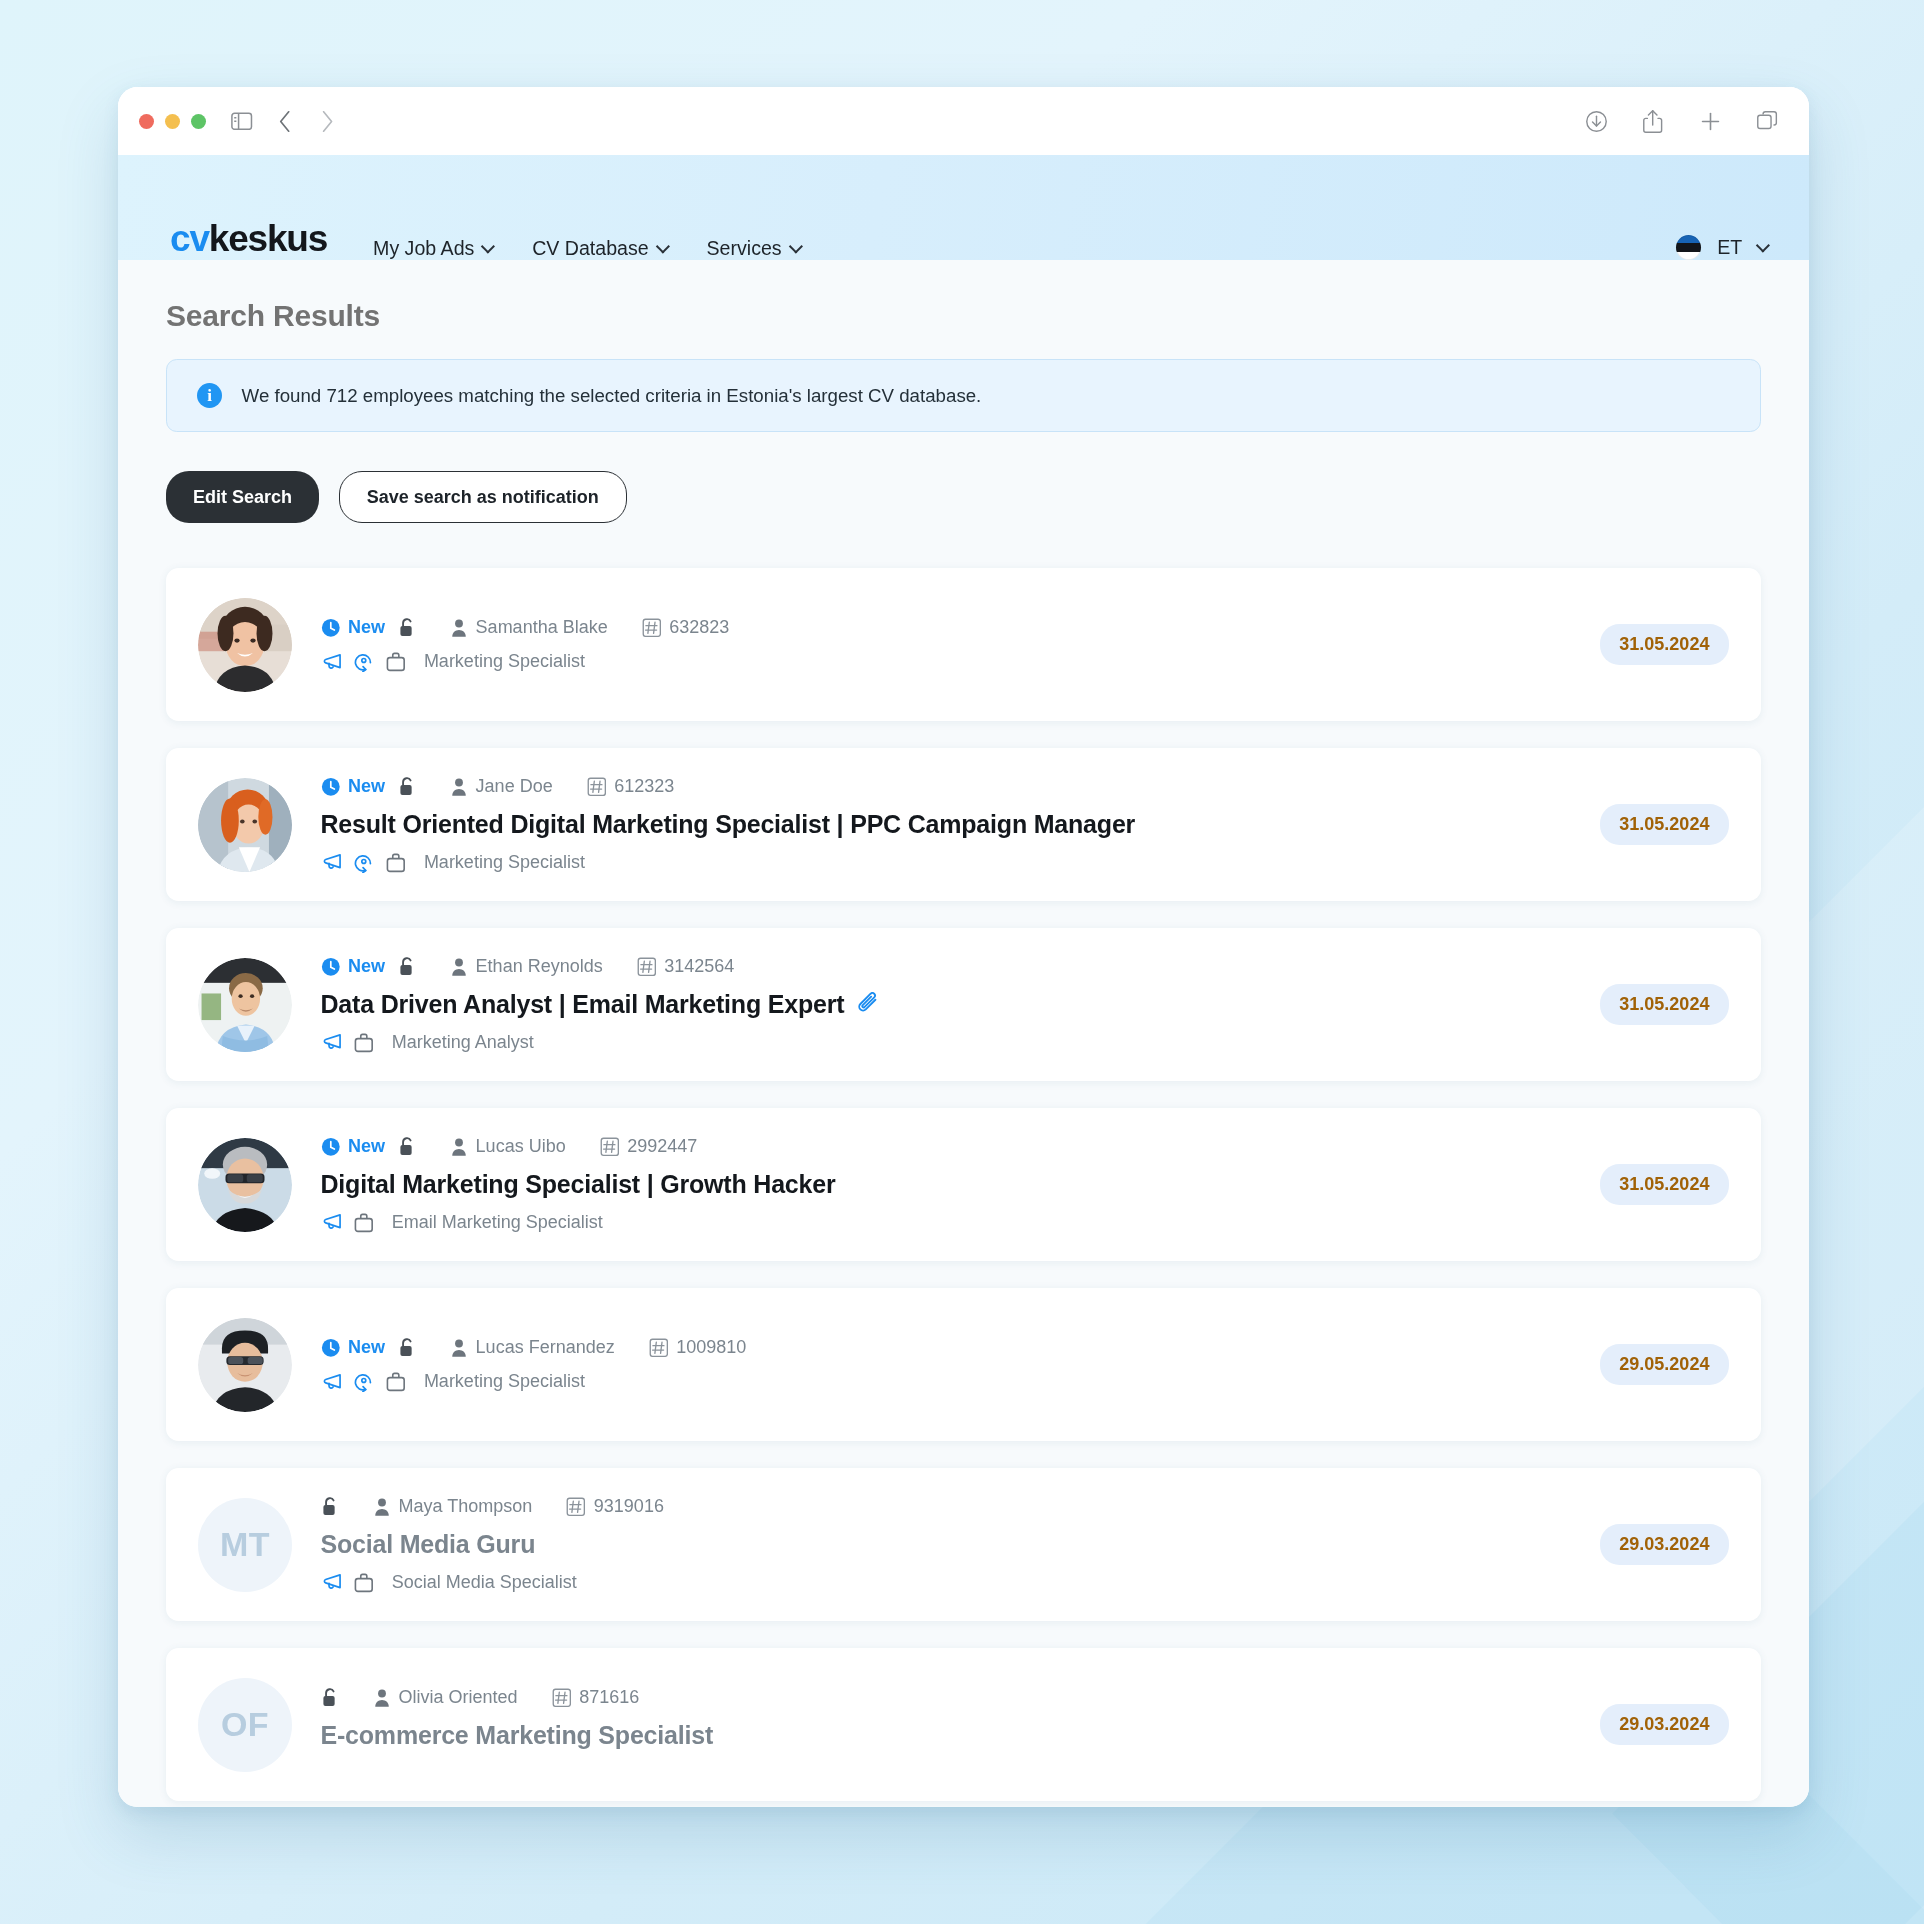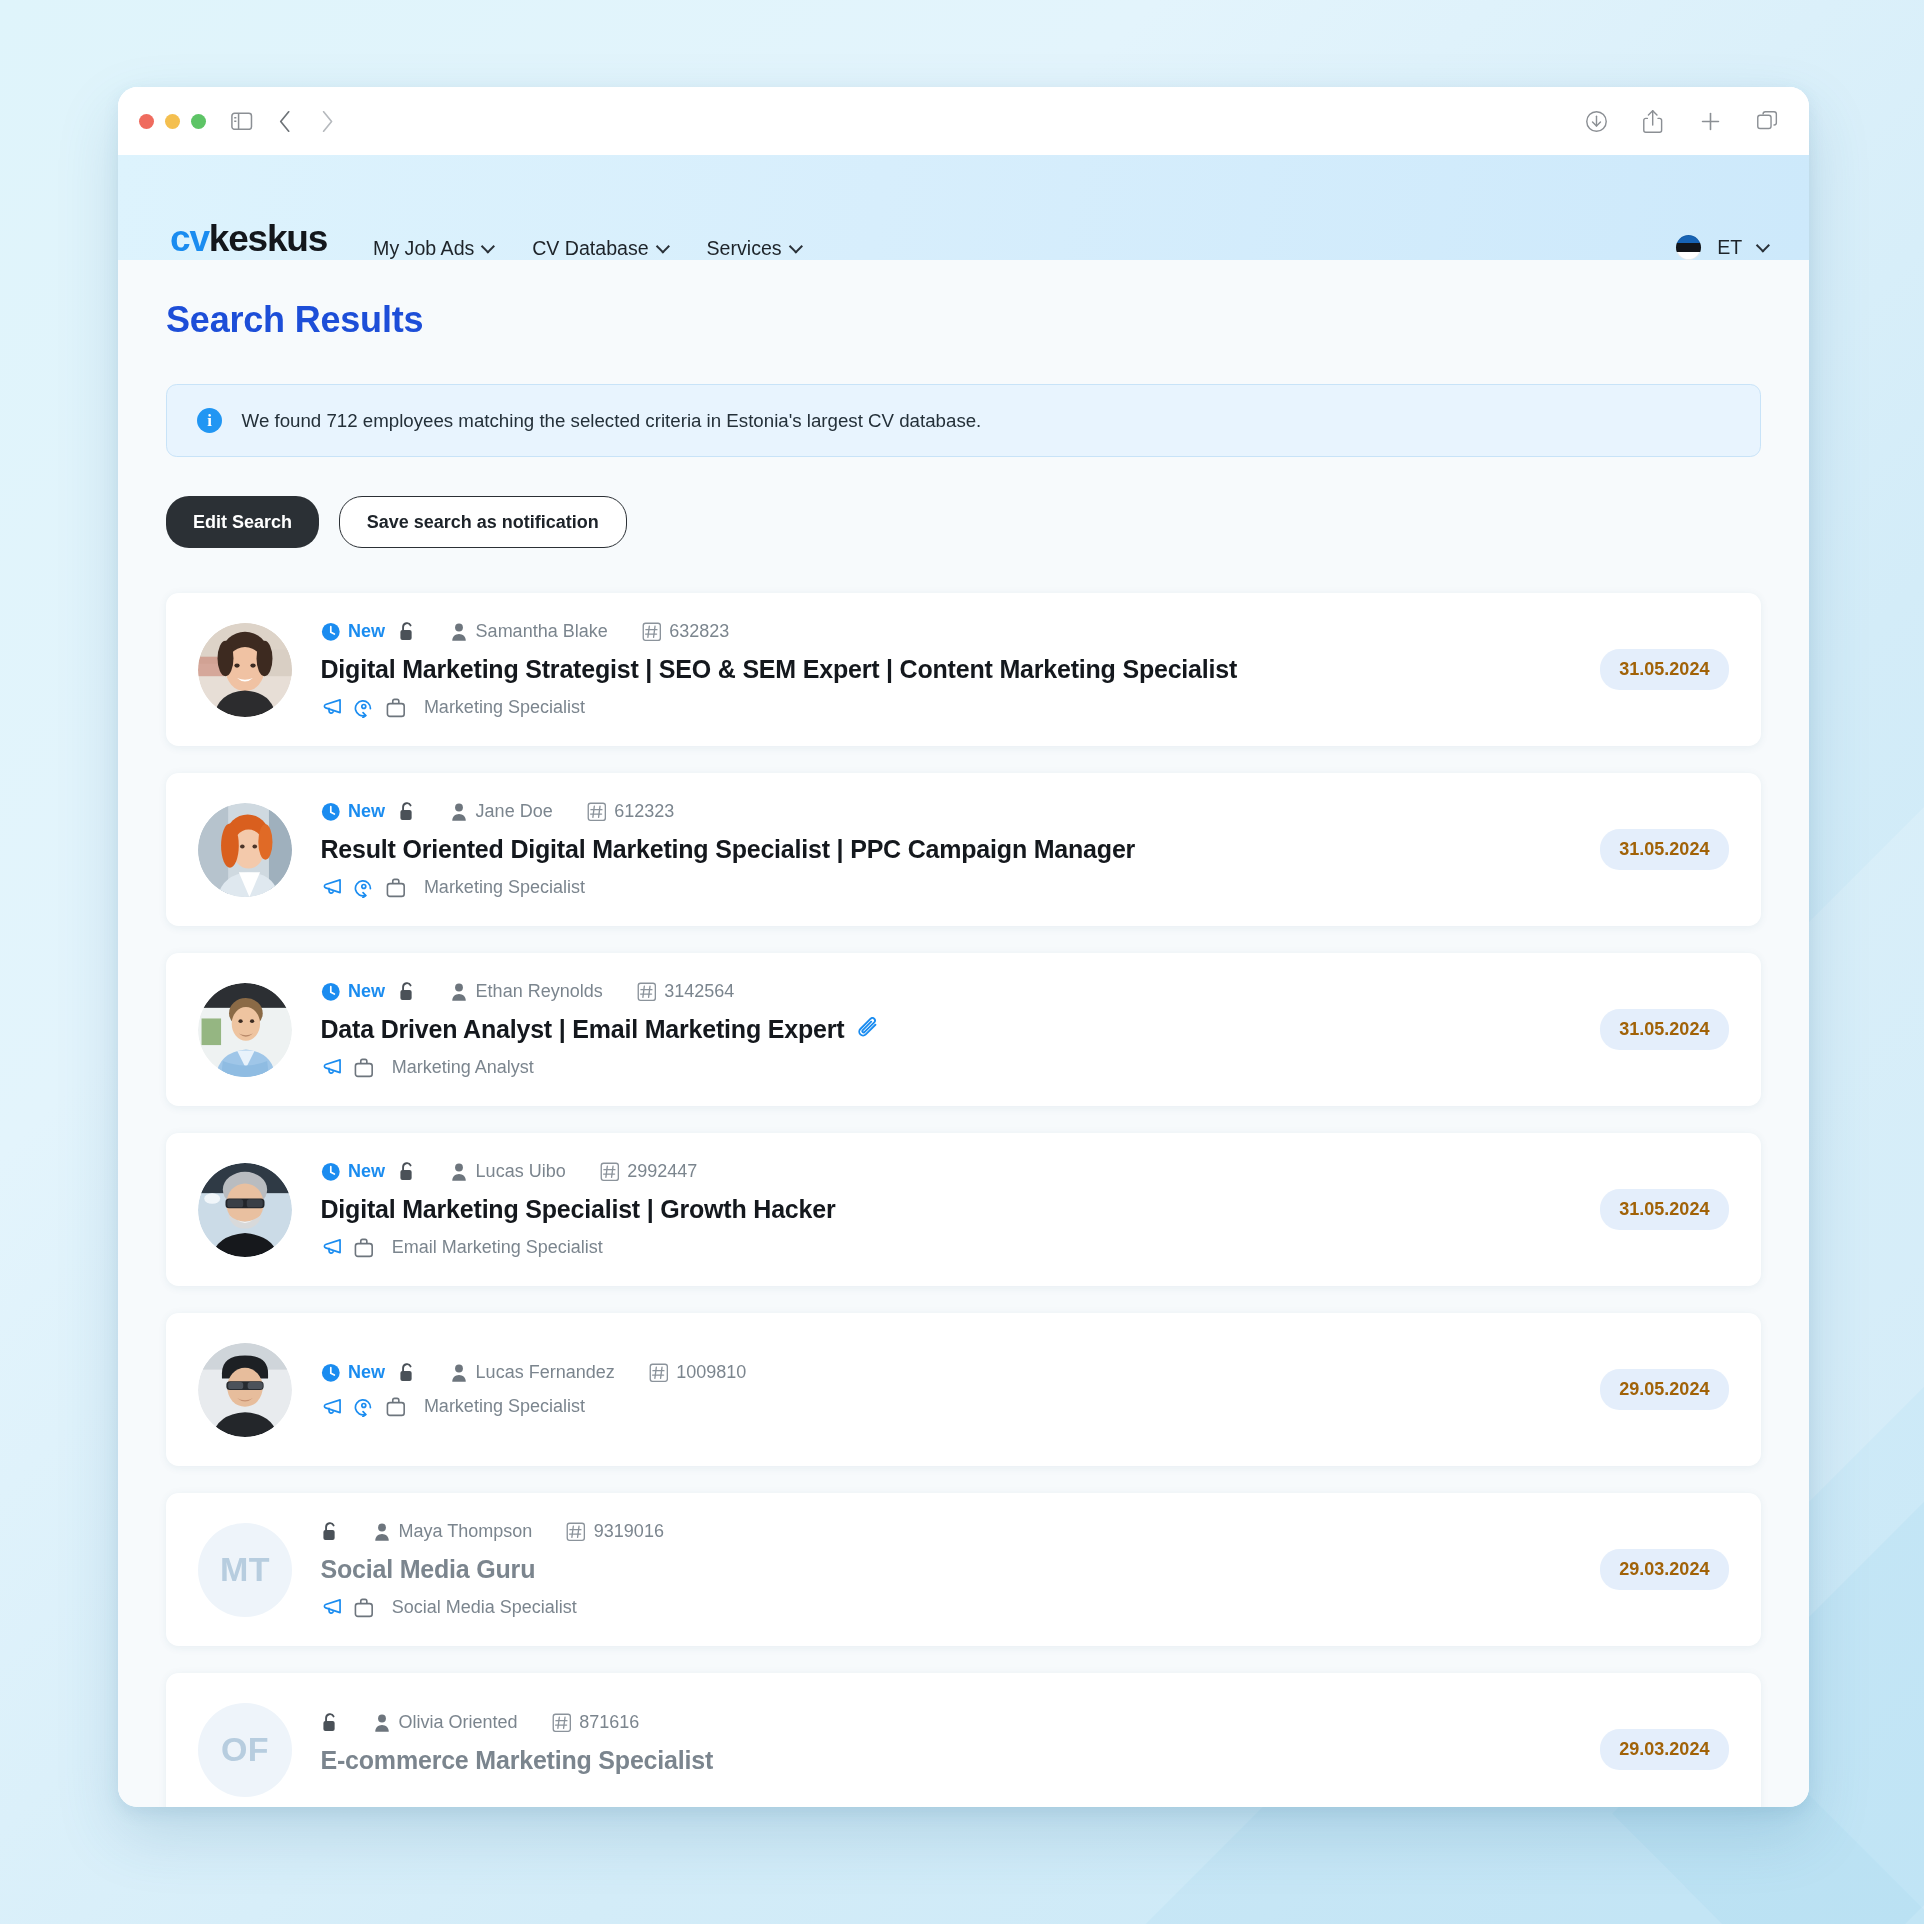--- a/index.html
+++ b/index.html
@@ -114,24 +114,24 @@
 
   
   .page {
     flex: 1;
     background: #f7fafc;
     padding: 39px 48px 0 48px;
     overflow: hidden;
   }
 
   .page-title {
-    font-size: 36px;
+    font-size: 30px;
     font-weight: 700;
-    color: #1d4ed8;
-    margin-bottom: 43px;
+    color: #737373;
+    margin-bottom: 26px;
     letter-spacing: -0.2px;
   }
 
   .info-banner {
     background: #e8f4fe;
     border: 0.9px solid #c8e3f8;
     border-radius: 10.7px;
     height: 73px;
     display: flex;
     align-items: center;
@@ -405,23 +405,20 @@
                     <rect x="1.4" y="1.4" width="19.2" height="19.2" rx="2.6" stroke="#8b939b" stroke-width="1.5"></rect>
                     <line x1="8.2" y1="4.8" x2="6.6" y2="17.2" stroke="#8b939b" stroke-width="1.5" stroke-linecap="round"></line>
                     <line x1="14.6" y1="4.8" x2="13" y2="17.2" stroke="#8b939b" stroke-width="1.5" stroke-linecap="round"></line>
                     <line x1="4.4" y1="8.6" x2="16.8" y2="8.6" stroke="#8b939b" stroke-width="1.5" stroke-linecap="round"></line>
                     <line x1="4.0" y1="13.6" x2="16.4" y2="13.6" stroke="#8b939b" stroke-width="1.5" stroke-linecap="round"></line>
                   </svg>
                 </span>
       <span>632823</span>
               </span>
             </div>
-      <div class="card-title">
-              <span>Digital Marketing Strategist | SEO &amp; SEM Expert | Content Marketing Specialist</span>
-            </div>
       <div class="tags-row">
               <span>
                 <svg width="21.4" height="19.6" viewBox="0 0 24 22" fill="none" stroke="#1a8cf0" stroke-width="1.9" stroke-linejoin="round" stroke-linecap="round">
                   <path d="M21.4 3.2 5.2 8.4a2 2 0 0 0 0 3.8l16.2 5.3z"></path>
                   <path d="M9 12.6v3.2a2.4 2.4 0 0 0 4.6 0.9"></path>
                 </svg>
               </span>
               <span>
                 <svg width="19.6" height="21.4" viewBox="0 0 22 24" fill="none" stroke="#1a8cf0" stroke-width="1.9" stroke-linecap="round" stroke-linejoin="round">
                   <path d="M18.4 13.2A8.4 8.4 0 1 0 13 20.6"></path>

